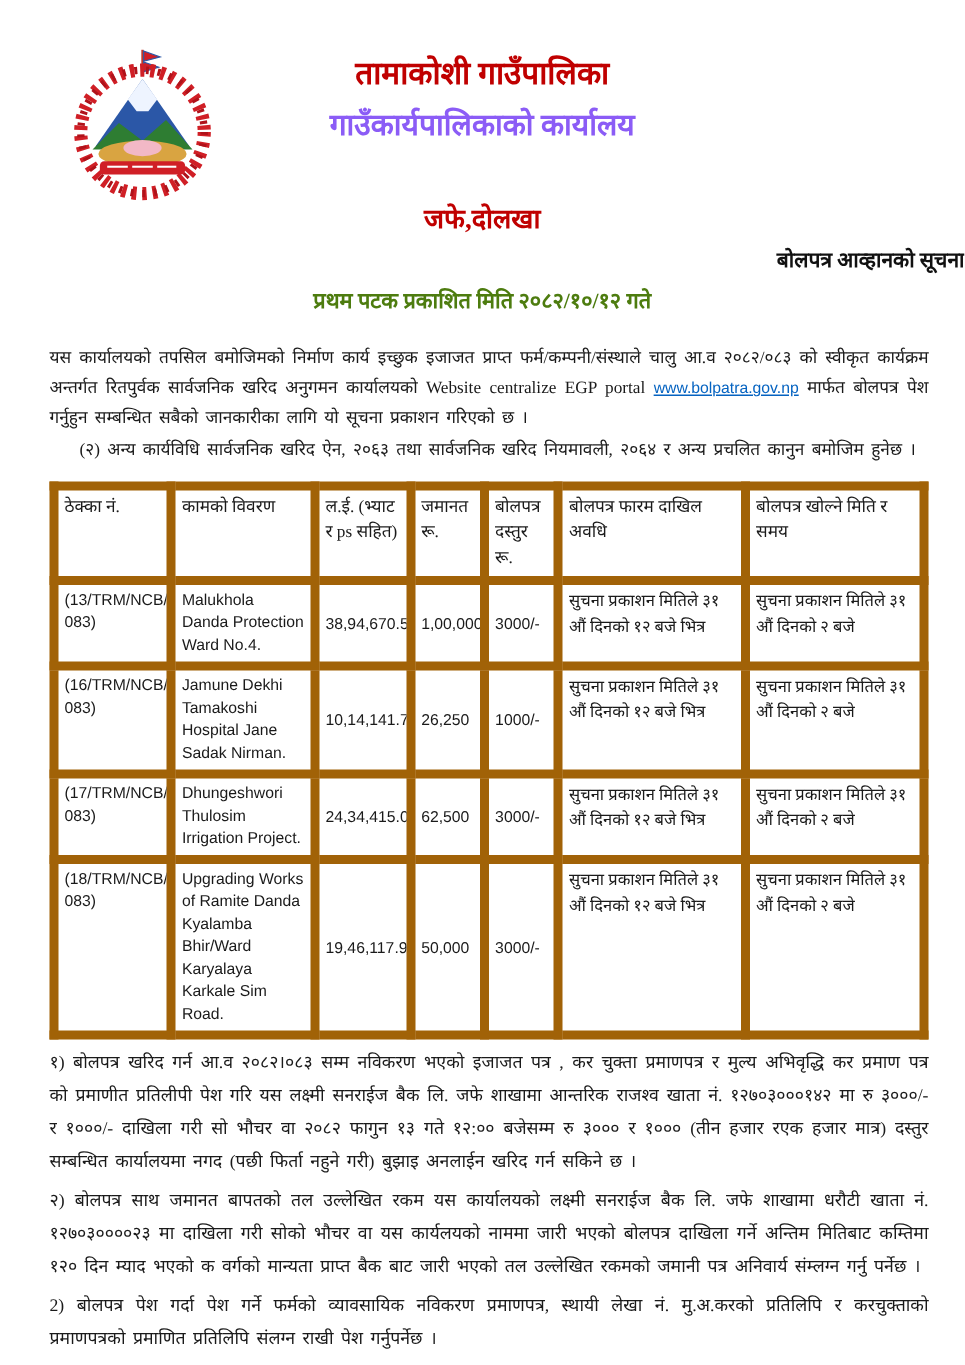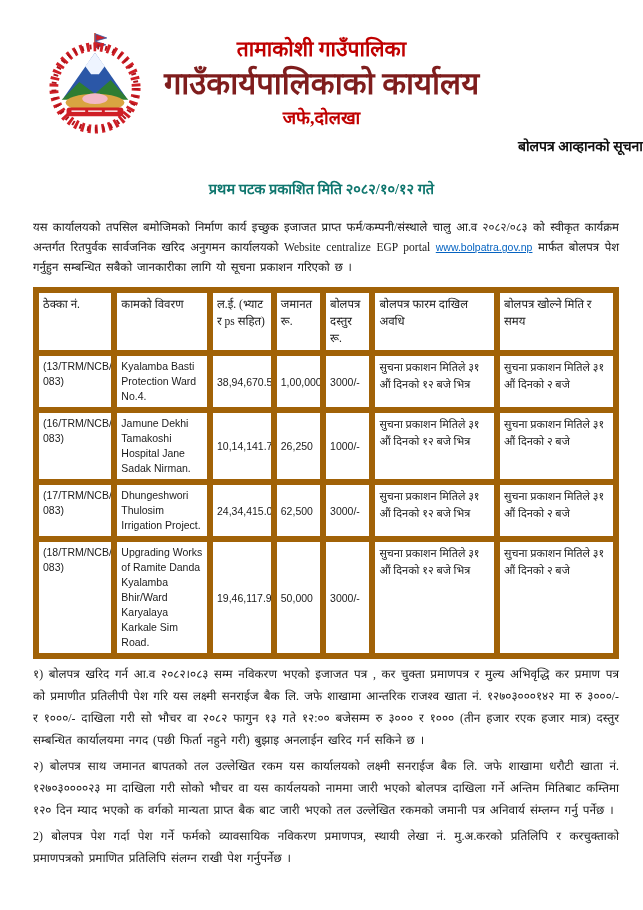--- a/index.html
+++ b/index.html
@@ -17,24 +17,24 @@
   }
   .emblem {
     position: absolute;
     left: 46px;
     top: 33px;
     width: 98px;
     height: 102px;
   }
   .header-block { padding-top: 34px; text-align: center; }
   .muni-line   { color: #c00000; font-size: 21px; font-weight: bold; line-height: 30px; }
-  .office-line { color: #7f1d1d; font-size: 31px; font-weight: bold; line-height: 40px; }
-  .loc-line    { color: #c00000; font-size: 18px; font-weight: bold; line-height: 28px; }
+  .office-line { color: #8b5cf6; font-size: 20px; font-weight: bold; line-height: 40px; }
+  .loc-line    { color: #c00000; font-size: 18px; font-weight: bold; line-height: 28px; margin-top: 28px; }
   .notice-title { color: #111; font-size: 14px; font-weight: bold; line-height: 24px; margin-top: 3px; text-align: right; }
-  .publish-line { color: #0f766e; font-size: 14.5px; font-weight: bold; line-height: 24px; margin-top: 18px; }
+  .publish-line { color: #4d7c0f; font-size: 14.5px; font-weight: bold; line-height: 24px; margin-top: 2px; }
   .body-wrap { padding: 10px 24px 0 33px; }
   .intro {
     font-size: 11.5px;
     line-height: 20px;
     text-align: justify;
     margin-top: 6px;
     word-spacing: 2px;
   }
   .point { font-size: 11.5px; line-height: 22px; padding-left: 20px; word-spacing: 2px; }
   a.doclink { color: #0563c1; text-decoration: underline; font-family: "Liberation Sans", sans-serif; font-size: 10.5px; cursor: pointer; }
@@ -104,20 +104,21 @@
     <div class="loc-line">जफे,दोलखा</div>
     <div class="notice-title">बोलपत्र आव्हानको सूचना</div>
     <div class="publish-line">प्रथम पटक प्रकाशित मिति २०८२/१०/१२ गते</div>
   </div>
 
   <div class="body-wrap">
 
     <p class="intro"><span>यस कार्यालयको तपसिल बमोजिमको निर्माण कार्य इच्छुक इजाजत प्राप्त फर्म/कम्पनी/संस्थाले चालु आ.व २०८२/०८३ को स्वीकृत कार्यक्रम अन्तर्गत रितपुर्वक सार्वजनिक खरिद अनुगमन कार्यालयको Website centralize EGP portal </span><a class="doclink">www.bolpatra.gov.np</a><span> मार्फत बोलपत्र पेश गर्नुहुन सम्बन्धित सबैको जानकारीका लागि यो सूचना प्रकाशन गरिएको छ ।</span></p>
 
 
+    <p class="point">(२) अन्य कार्यविधि सार्वजनिक खरिद ऐन, २०६३ तथा सार्वजनिक खरिद नियमावली, २०६४ र अन्य प्रचलित कानुन बमोजिम हुनेछ ।</p>
 
     <table class="tender">
       <colgroup>
         <col class="c0">
           <col class="c1">
           <col class="c2">
           <col class="c3">
           <col class="c4">
           <col class="c5">
           <col class="c6">
@@ -129,21 +130,21 @@
           <th>ल.ई. (भ्याट र ps सहित)</th>
           <th>जमानत रू.</th>
           <th>बोलपत्र दस्तुर रू.</th>
           <th>बोलपत्र फारम दाखिल अवधि</th>
           <th>बोलपत्र खोल्ने मिति र समय</th>
         </tr>
       </thead>
       <tbody>
         <tr>
           <td class="en">(13/TRM/NCB/Works/R/2082-083)</td>
-          <td class="en">Kyalamba Basti Protection Ward No.4.</td>
+          <td class="en">Malukhola Danda Protection Ward No.4.</td>
           <td class="num">38,94,670.56</td>
           <td class="num">1,00,000</td>
           <td class="num">3000/-</td>
           <td class="np">सुचना प्रकाशन मितिले ३१ औं दिनको १२ बजे भित्र</td>
           <td class="np">सुचना प्रकाशन मितिले ३१ औं दिनको २ बजे</td>
         </tr>
         <tr>
           <td class="en">(16/TRM/NCB/Works/R/2082-083)</td>
           <td class="en">Jamune Dekhi Tamakoshi Hospital Jane Sadak Nirman.</td>
           <td class="num">10,14,141.70</td>

